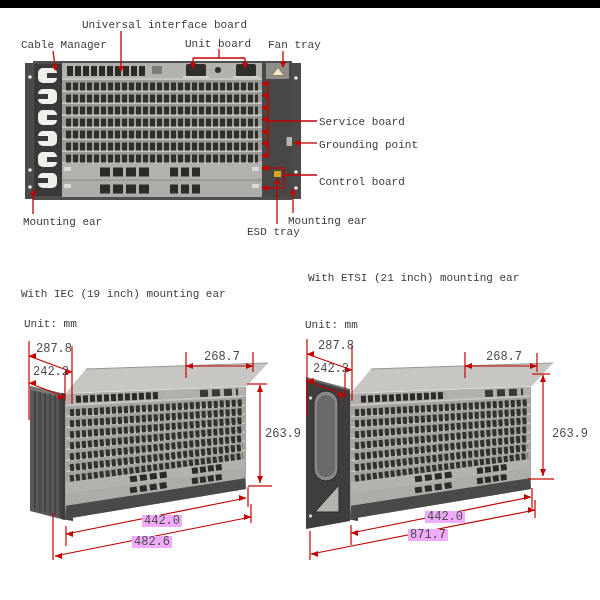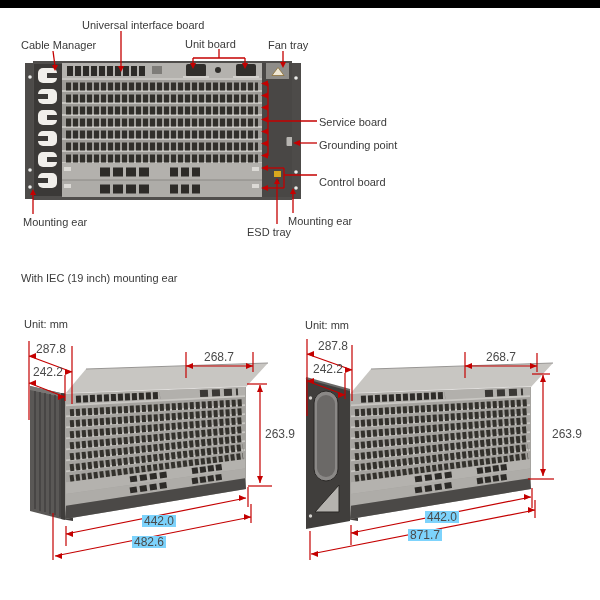--- a/index.html
+++ b/index.html
@@ -1,24 +1,24 @@
 <!DOCTYPE html>
 <html><head>
 <meta charset="utf-8">
 <style>
   html,body{margin:0;padding:0;background:#fff;}
   .stage{position:relative;width:600px;height:560px;background:#ffffff;overflow:hidden;
-         font-family:Liberation Sans, sans-serif;}
+         font-family:Liberation Mono, monospace;}
   .bar{position:absolute;left:0;width:600px;background:#000;}
   .bar.top{top:0;height:8px;}
   .bar.bottom{top:589px;height:11px;}
   svg.draw{position:absolute;left:0;top:0;}
   .lbl{position:absolute;font-size:11px;color:#3a3a3a;white-space:nowrap;line-height:12px;}
   .dim{position:absolute;font-size:12px;color:#4a4a4a;white-space:nowrap;line-height:12px;}
-  .dim.bg{background:#7dd3fc;padding:0 2px;}
+  .dim.bg{background:#f0abfc;padding:0 2px;}
   .hdr{position:absolute;font-size:11px;color:#3a3a3a;white-space:nowrap;}
 </style>
 </head>
 <body>
 
 <div class="stage">
 
   <svg class="draw" width="600" height="600" viewBox="0 0 600 600">
 
     <defs>
@@ -264,21 +264,22 @@
   <span class="lbl" style="left:21px;top:39px">Cable Manager</span>
   <span class="lbl" style="left:185px;top:38px">Unit board</span>
   <span class="lbl" style="left:268px;top:39px">Fan tray</span>
   <span class="lbl" style="left:319px;top:116px">Service board</span>
   <span class="lbl" style="left:319px;top:139px">Grounding point</span>
   <span class="lbl" style="left:319px;top:176px">Control board</span>
   <span class="lbl" style="left:23px;top:216px">Mounting ear</span>
   <span class="lbl" style="left:247px;top:226px">ESD tray</span>
   <span class="lbl" style="left:288px;top:215px">Mounting ear</span>
 
-  <span class="hdr" style="left:21px;top:272px">With IEC (19 inch) mounting ear</span>
+  <span class="hdr" style="left:21px;top:288px">With IEC (19 inch) mounting ear</span>
+  <span class="hdr" style="left:308px;top:272px">With ETSI (21 inch) mounting ear</span>
 
   <span class="lbl" style="left:24px;top:318px">Unit: mm</span>
   <span class="dim" style="left:36px;top:343px">287.8</span>
   <span class="dim" style="left:33px;top:366px">242.2</span>
   <span class="dim" style="left:204px;top:351px">268.7</span>
   <span class="dim" style="left:265px;top:428px">263.9</span>
   <span class="dim bg" style="left:142px;top:515px">442.0</span>
   <span class="dim bg" style="left:132px;top:536px">482.6</span>
 
   <span class="lbl" style="left:305px;top:319px">Unit: mm</span>

